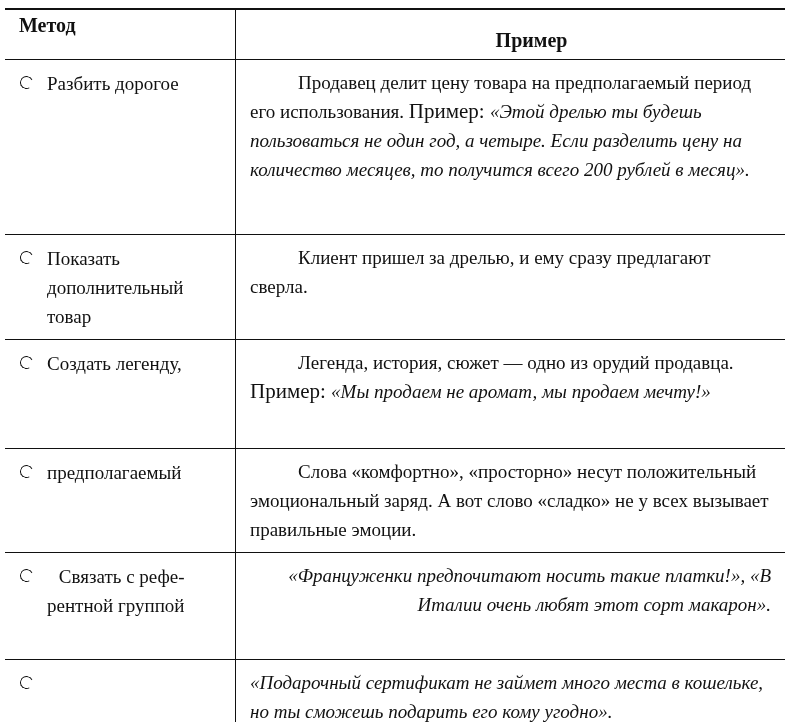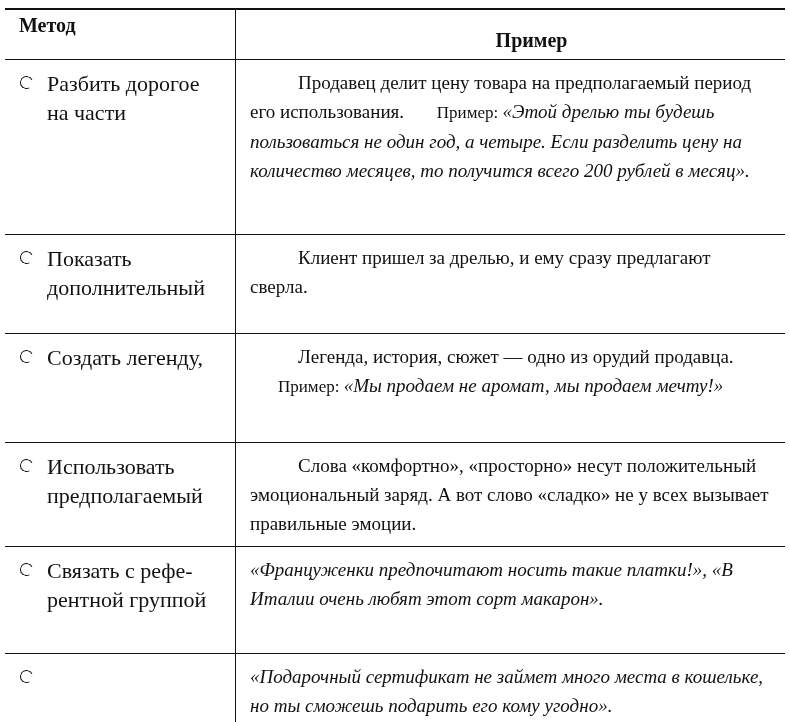--- a/index.html
+++ b/index.html
@@ -59,68 +59,68 @@
     width: 11px;
     height: 11px;
     border: 1.7px solid #111111;
     border-right-color: transparent;
     border-radius: 50%;
     transform: rotate(18deg);
     margin: 7px 14px 0 2px;
     flex: 0 0 auto;
   }
   .method-text {
-    font-size: 22px;
+    font-size: 19px;
     line-height: 29px;
   }
   .method-text span { display: block; }
   .seg[data-style="italic"] { font-style: italic; }
-  .seg[data-style="label"]  { font-size: 17px; margin-left: 28px; }
+  .seg[data-style="label"]  { font-size: 21px; }
   .seg[data-style="normal"] { font-style: normal; margin-left: 48px; }
   
   .r1 { min-height: 174px; }
   .r2 { min-height: 98px; }
   .r3 { min-height: 108px; }
   .r4 { min-height: 94px; }
-  .r5 { min-height: 106px; }
+  .r5 { min-height: 106px; text-align: right; }
   .r6 { min-height: 96px; }
 </style>
 </head>
 <body>
 
 <div class="page">
   <div class="book-table">
 
     <div class="trow header-row">
       <div class="cell method-col">Метод</div>
       <div class="cell example-col">Пример</div>
     </div>
 
     <div class="trow r1">
       <div class="cell method-col">
         <div class="method-inner">
           <span class="bullet"></span>
           <div class="method-text">
             <span>Разбить дорогое</span>
-            <span>на части</span>
           </div>
         </div>
       </div>
       <div class="cell example-col">
         <span class="seg" data-style="normal">Продавец делит цену товара на предполагаемый период его использования. </span><span class="seg" data-style="label">Пример: </span><span class="seg" data-style="italic">«Этой дрелью ты будешь пользоваться не один год, а четыре. Если разделить цену на количество месяцев, то получится всего 200 рублей в месяц».</span>
       </div>
     </div>
 
     <div class="trow r2">
       <div class="cell method-col">
         <div class="method-inner">
           <span class="bullet"></span>
           <div class="method-text">
             <span>Показать</span>
             <span>дополнительный</span>
+            <span>товар</span>
           </div>
         </div>
       </div>
       <div class="cell example-col">
         <span class="seg" data-style="normal">Клиент пришел за дрелью, и ему сразу предлагают сверла.</span>
       </div>
     </div>
 
     <div class="trow r3">
       <div class="cell method-col">
@@ -134,21 +134,20 @@
       <div class="cell example-col">
         <span class="seg" data-style="normal">Легенда, история, сюжет — одно из орудий продавца. </span><span class="seg" data-style="label">Пример: </span><span class="seg" data-style="italic">«Мы продаем не аромат, мы продаем мечту!»</span>
       </div>
     </div>
 
     <div class="trow r4">
       <div class="cell method-col">
         <div class="method-inner">
           <span class="bullet"></span>
           <div class="method-text">
-            <span>Использовать</span>
             <span>предполагаемый</span>
           </div>
         </div>
       </div>
       <div class="cell example-col">
         <span class="seg" data-style="normal">Слова «комфортно», «просторно» несут положительный эмоциональный заряд. А вот слово «сладко» не у всех вызывает правильные эмоции.</span>
       </div>
     </div>
 
     <div class="trow r5">

